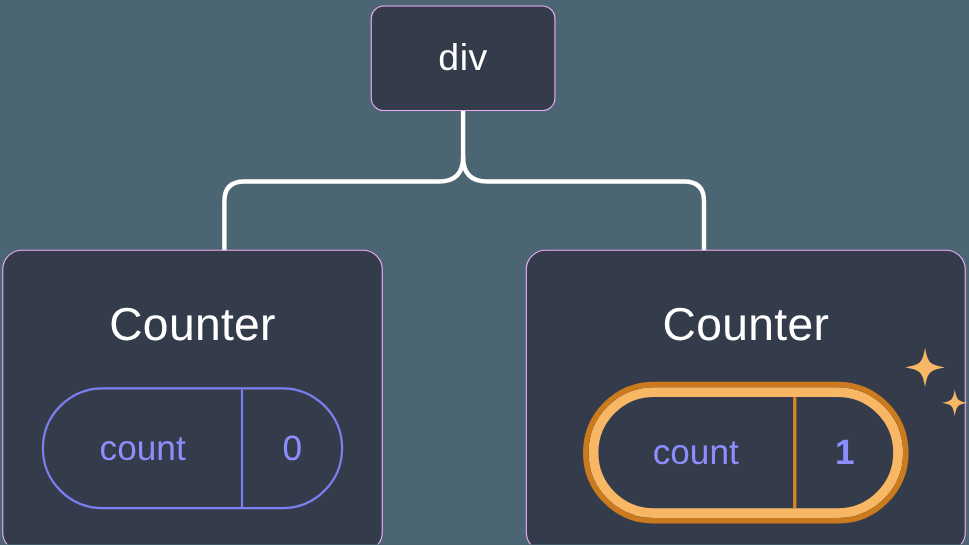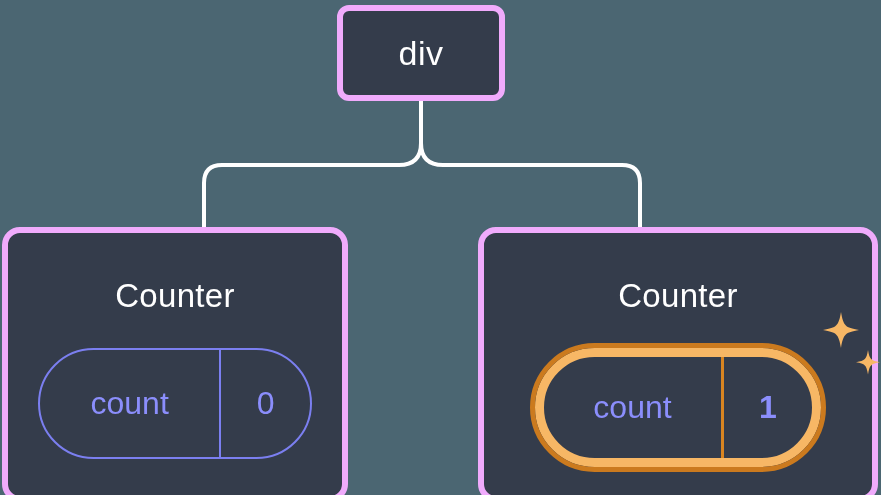--- a/index.html
+++ b/index.html
@@ -26,21 +26,21 @@
     width: 881px;
     height: 495px;
     pointer-events: none;
   }
 
   
   .node {
     position: absolute;
     box-sizing: border-box;
     background: #343c4b;
-    border: 6px solid #f0abfc;
+    border: 1px solid #f0abfc;
     border-radius: 14px;
   }
 
   #node-div {
     left: 337px;
     top: 5px;
     width: 168px;
     height: 96px;
     border-radius: 12px;
     display: flex;
@@ -67,21 +67,21 @@
     height: 275px;
   }
   #node-counter-right {
     left: 478px;
     top: 227px;
     width: 400px;
     height: 275px;
   }
   .card-title {
     color: #ffffff;
-    font-size: 33px;
+    font-size: 42px;
     line-height: 1;
     margin-top: 46px;
     letter-spacing: 0.3px;
   }
 
   
   .pill-wrap {
     position: relative;
     margin-top: 36px;
     display: flex;

